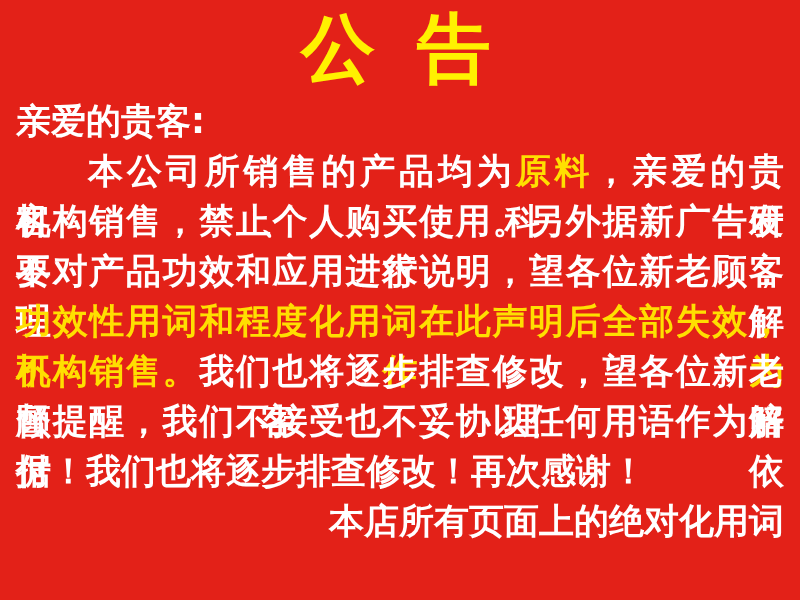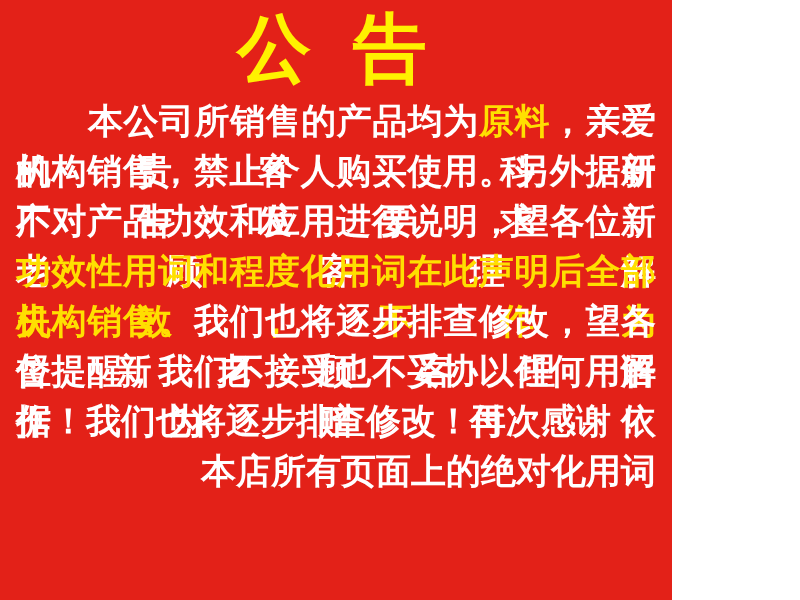--- a/index.html
+++ b/index.html
@@ -1,18 +1,18 @@
 <!DOCTYPE html>
 <html style="--bg: #E32118; --title: #FFF100; --body: #FFFFFF; --hl: #FFDF00;"><head>
 <meta charset="utf-8">
 <style>
   html, body { margin: 0; padding: 0; }
   .banner {
     position: relative;
-    width: 672px;
+    width: 800px;
     height: 600px;
     box-sizing: border-box;
     background: var(--bg, #E32118);
     font-family: "DejaVu Sans", "Liberation Sans", sans-serif;
     font-weight: bold;
     overflow: hidden;
   }
   .title {
     height: 96px;
     line-height: 96px;
@@ -42,20 +42,21 @@
   .line.indent { text-indent: 72px; }
   .seg-white  { color: var(--body, #FFFFFF); }
   .seg-yellow { color: var(--hl, #FFDF00); }
 </style>
 </head>
 <body>
 
 <div class="banner">
   <div class="title">公 告</div>
   <div class="notice-body">
+      <div class="line left"><span class="seg-white">亲爱的贵客:</span></div>
       <div class="line justify indent"><span class="seg-white">本公司所销售的产品均为</span><span class="seg-yellow">原料</span><span class="seg-white">，亲爱的贵客、科研</span></div>
       <div class="line justify"><span class="seg-white">机构销售，禁止个人购买使用。另外据新广告发要求，</span></div>
       <div class="line justify"><span class="seg-white">不对产品功效和应用进行说明，望各位新老顾客理解</span></div>
       <div class="line justify"><span class="seg-yellow">功效性用词和程度化用词在此声明后全部失效，不作为</span></div>
       <div class="line justify"><span class="seg-yellow">机构销售。</span><span class="seg-white">我们也将逐步排查修改，望各位新老顾客理解</span></div>
       <div class="line justify"><span class="seg-white">督提醒，我们不接受也不妥协以任何用语作为赔付依</span></div>
       <div class="line left"><span class="seg-white">据！我们也将逐步排查修改！再次感谢！</span></div>
       <div class="line right"><span class="seg-white">本店所有页面上的绝对化用词</span></div>
     </div>
 </div>

